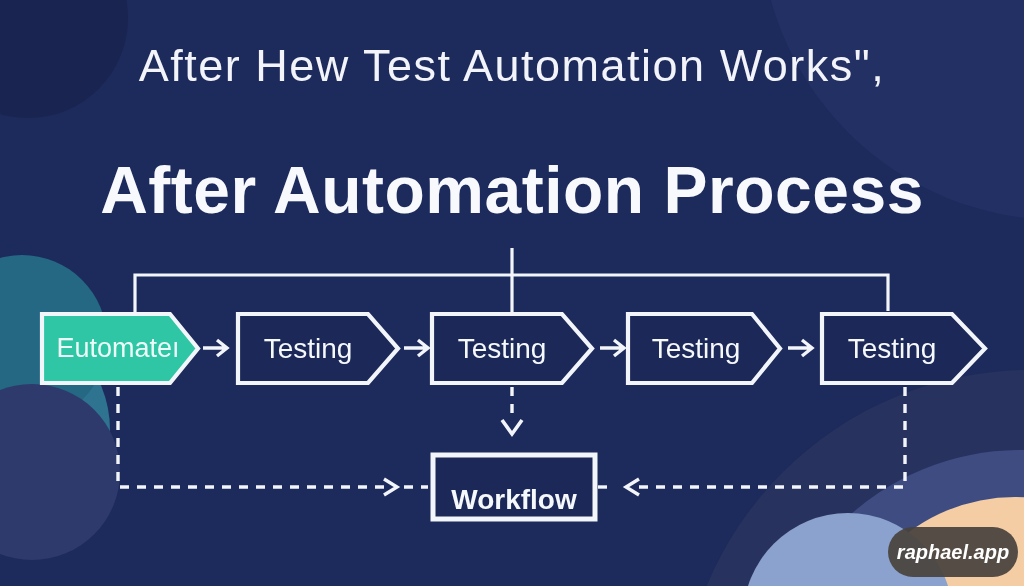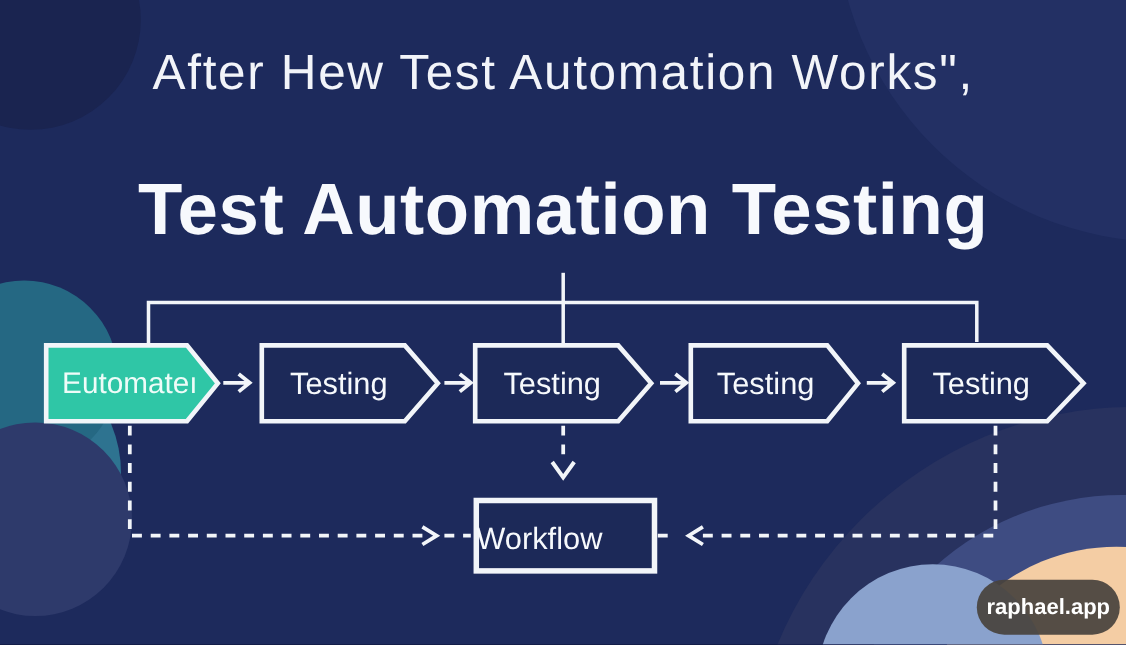--- a/index.html
+++ b/index.html
@@ -21,27 +21,27 @@
   .step-label{
     position:absolute;top:314px;height:69px;line-height:69px;
     text-align:center;font-weight:400;font-size:28px;color:#f6f9fc;
   }
   .sl1{left:42px;width:152px;font-size:27px;color:#eefcf8;}
   .sl2{left:238px;width:140px;}
   .sl3{left:432px;width:140px;}
   .sl4{left:628px;width:136px;}
   .sl5{left:822px;width:140px;}
   .workflow-label{
-    position:absolute;left:433px;top:458px;width:162px;height:64px;line-height:64px;
-    text-align:left;font-weight:400;font-size:28px;color:#f6f9fc;
+    position:absolute;left:433px;top:468px;width:162px;height:64px;line-height:64px;
+    text-align:center;font-weight:700;font-size:28px;color:#f6f9fc;
   }
   .watermark{
     position:absolute;left:888px;top:527px;width:130px;height:50px;
     border-radius:26px;background:rgba(72,67,61,0.93);
-    color:#ffffff;font-weight:700;font-size:20px;text-align:center;line-height:50px;
+    color:#ffffff;font-weight:700;font-size:20px;text-align:center;line-height:50px;font-style:italic;
   }
 </style>
 </head>
 <body>
 
 <div class="stage">
 
   <svg class="layer" viewBox="0 0 1024 586">
 
     <circle cx="28" cy="18" r="100" fill="#1a2450"></circle>
@@ -76,21 +76,21 @@
     <path d="M502 420 L512 434 L522 420" fill="none" stroke="#f2f5f9" stroke-width="3.6"></path>
 
     <path d="M905 387 V487 H632" fill="none" stroke="#f2f5f9" stroke-width="3.4" stroke-dasharray="9 8"></path>
     <path d="M639 479 L626 487 L639 495" fill="none" stroke="#f2f5f9" stroke-width="3.4"></path>
     <path d="M598 487 H610" fill="none" stroke="#f2f5f9" stroke-width="3.4" stroke-dasharray="9 8"></path>
 
     <rect x="433" y="455" width="162" height="64" fill="#1c2958" stroke="#f2f5f9" stroke-width="5"></rect>
   </svg>
 
   <div class="txt subtitle">After Hew Test Automation Works",</div>
-  <div class="txt title">Test Automation Testing</div>
+  <div class="txt title">After Automation Process</div>
 
   <div class="step-label sl1">Eutomateı</div>
   <div class="step-label sl2">Testing</div>
   <div class="step-label sl3">Testing</div>
   <div class="step-label sl4">Testing</div>
   <div class="step-label sl5">Testing</div>
 
   <div class="workflow-label">Workflow</div>
 
   <div class="watermark">raphael.app</div>

